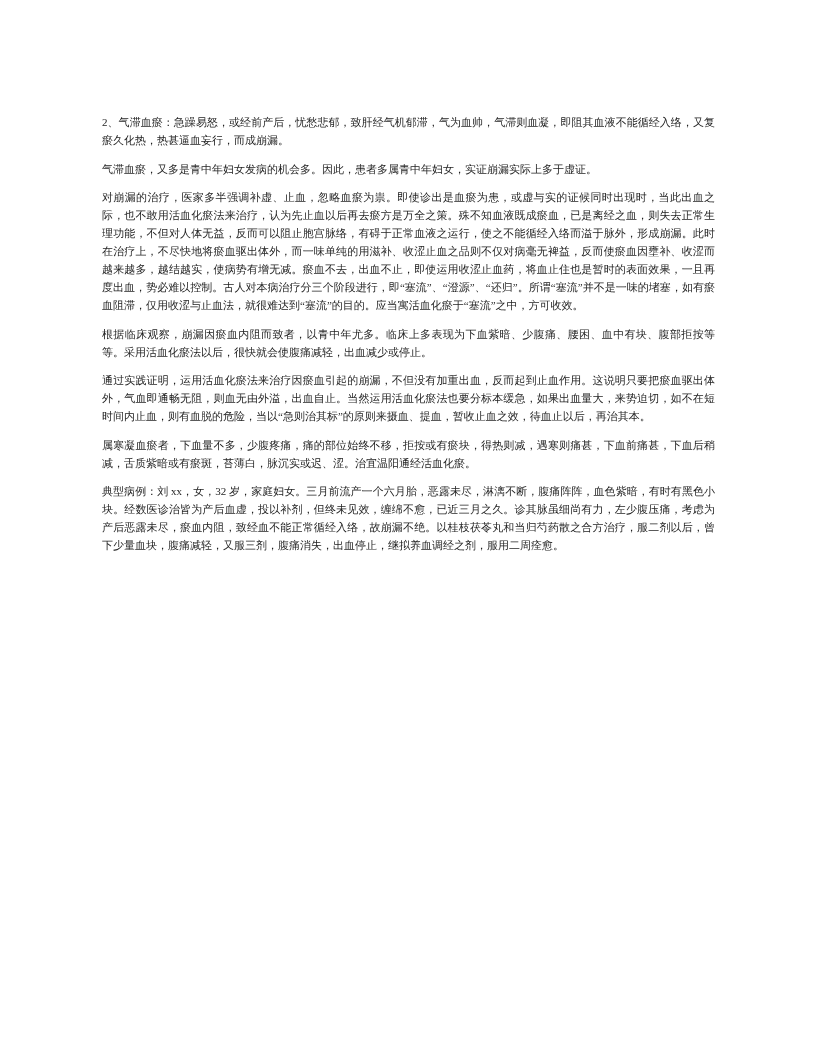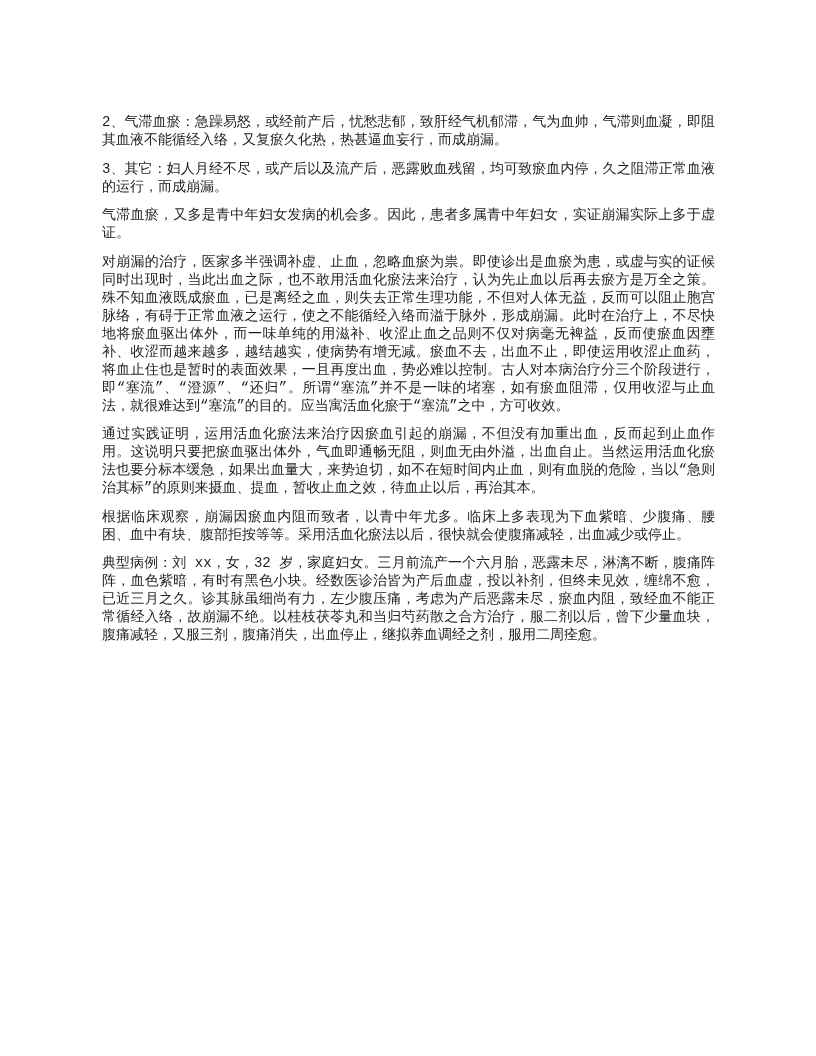--- a/index.html
+++ b/index.html
@@ -14,41 +14,41 @@
     margin: 0 auto;
     background: #ffffff;
     overflow: hidden;
     box-sizing: border-box;
   }
   .text-block {
     position: absolute;
     top: 113px;
     left: 102px;
     width: 613px;
-    font-family: Liberation Mono, monospace;
-    font-size: 14px;
+    font-family: Liberation Serif, serif;
+    font-size: 11px;
     line-height: 18px;
     color: #1e1e1e;
     text-align: justify;
     text-justify: inter-ideograph;
   }
   .text-block p {
     margin: 0 0 10.5px 0;
     word-break: break-all;
   }
   .text-block p:last-child {
     margin-bottom: 4px;
   }
 </style>
 </head>
 <body>
 
 <div class="page">
   <div class="text-block">
     <p>2、气滞血瘀：急躁易怒，或经前产后，忧愁悲郁，致肝经气机郁滞，气为血帅，气滞则血凝，即阻其血液不能循经入络，又复瘀久化热，热甚逼血妄行，而成崩漏。</p>
-    <p>3、其它：妇人月经不尽，或产后以及流产后，恶露败血残留，均可致瘀血内停，久之阻滞正常血液的运行，而成崩漏。</p>
     <p>气滞血瘀，又多是青中年妇女发病的机会多。因此，患者多属青中年妇女，实证崩漏实际上多于虚证。</p>
     <p>对崩漏的治疗，医家多半强调补虚、止血，忽略血瘀为祟。即使诊出是血瘀为患，或虚与实的证候同时出现时，当此出血之际，也不敢用活血化瘀法来治疗，认为先止血以后再去瘀方是万全之策。殊不知血液既成瘀血，已是离经之血，则失去正常生理功能，不但对人体无益，反而可以阻止胞宫脉络，有碍于正常血液之运行，使之不能循经入络而溢于脉外，形成崩漏。此时在治疗上，不尽快地将瘀血驱出体外，而一味单纯的用滋补、收涩止血之品则不仅对病毫无裨益，反而使瘀血因壅补、收涩而越来越多，越结越实，使病势有增无减。瘀血不去，出血不止，即使运用收涩止血药，将血止住也是暂时的表面效果，一且再度出血，势必难以控制。古人对本病治疗分三个阶段进行，即“塞流”、“澄源”、“还归”。所谓“塞流”并不是一味的堵塞，如有瘀血阻滞，仅用收涩与止血法，就很难达到“塞流”的目的。应当寓活血化瘀于“塞流”之中，方可收效。</p>
+    <p>根据临床观察，崩漏因瘀血内阻而致者，以青中年尤多。临床上多表现为下血紫暗、少腹痛、腰困、血中有块、腹部拒按等等。采用活血化瘀法以后，很快就会使腹痛减轻，出血减少或停止。</p>
     <p>通过实践证明，运用活血化瘀法来治疗因瘀血引起的崩漏，不但没有加重出血，反而起到止血作用。这说明只要把瘀血驱出体外，气血即通畅无阻，则血无由外溢，出血自止。当然运用活血化瘀法也要分标本缓急，如果出血量大，来势迫切，如不在短时间内止血，则有血脱的危险，当以“急则治其标”的原则来摄血、提血，暂收止血之效，待血止以后，再治其本。</p>
-    <p>根据临床观察，崩漏因瘀血内阻而致者，以青中年尤多。临床上多表现为下血紫暗、少腹痛、腰困、血中有块、腹部拒按等等。采用活血化瘀法以后，很快就会使腹痛减轻，出血减少或停止。</p>
+    <p>属寒凝血瘀者，下血量不多，少腹疼痛，痛的部位始终不移，拒按或有瘀块，得热则减，遇寒则痛甚，下血前痛甚，下血后稍减，舌质紫暗或有瘀斑，苔薄白，脉沉实或迟、涩。治宜温阳通经活血化瘀。</p>
     <p>典型病例：刘 xx，女，32 岁，家庭妇女。三月前流产一个六月胎，恶露未尽，淋漓不断，腹痛阵阵，血色紫暗，有时有黑色小块。经数医诊治皆为产后血虚，投以补剂，但终未见效，缠绵不愈，已近三月之久。诊其脉虽细尚有力，左少腹压痛，考虑为产后恶露未尽，瘀血内阻，致经血不能正常循经入络，故崩漏不绝。以桂枝茯苓丸和当归芍药散之合方治疗，服二剂以后，曾下少量血块，腹痛减轻，又服三剂，腹痛消失，出血停止，继拟养血调经之剂，服用二周痊愈。</p>
   </div>
 </div>
 
 </body></html>

